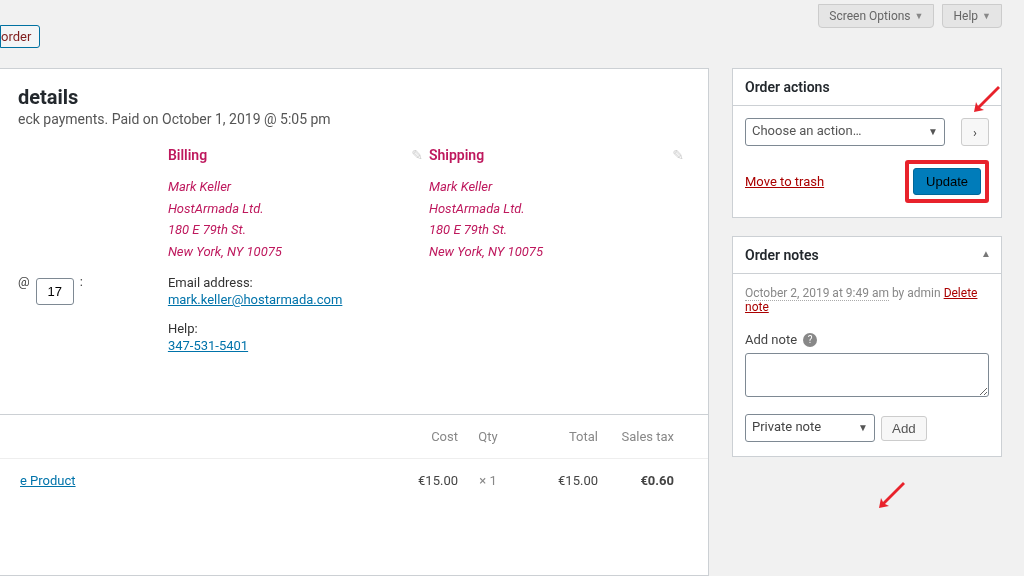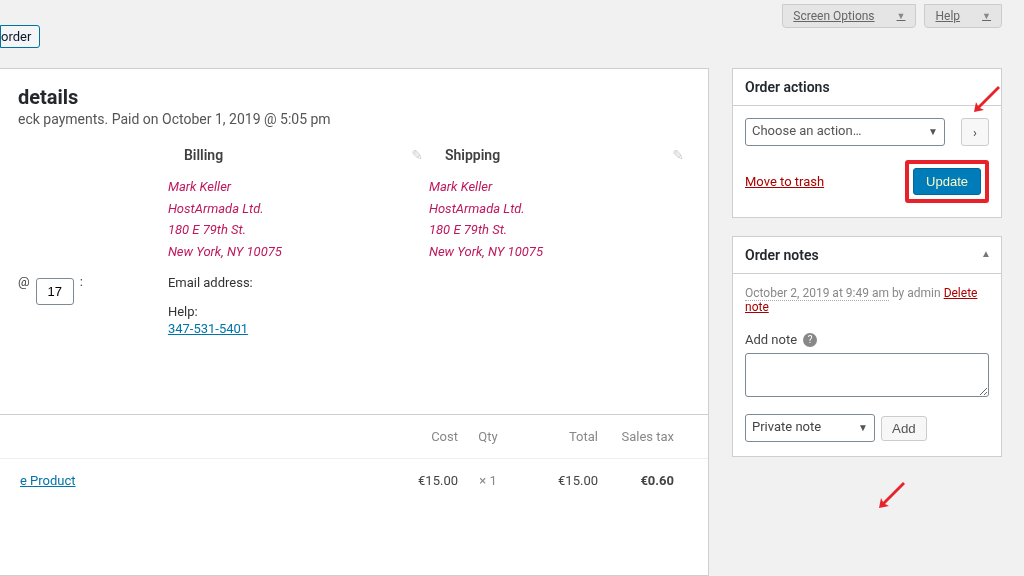--- a/index.html
+++ b/index.html
@@ -12,28 +12,27 @@
     width: 1024px;
     height: 576px;
     overflow: hidden;
     position: relative;
   }
   a { color: #0073aa; text-decoration: underline; }
 
   .top-buttons { position: absolute; top: 4px; right: 22px; display: flex; gap: 8px; }
   .screen-btn {
     background: #e5e5e5; border:1px solid #ccc; border-radius:0 0 4px 4px;
-    padding: 4px 10px; font-size: 12px; color:#666; display:flex; align-items:center; gap:22px;
+    padding: 4px 10px; font-size: 12px; color:#666; display:flex; align-items:center; gap:4px;
     cursor:pointer;
-    text-decoration:underline;
   }
   .tri-down { font-size:9px; color:#888; }
 
   .add-order { position:absolute; left:0; top:25px;
-    border:1px solid #0071a1; color:#0f172a; background:#f3f5f6; padding:3px 8px 3px 0;
+    border:1px solid #0071a1; color:#7f1d1d; background:#f3f5f6; padding:3px 8px 3px 0;
     border-radius:0 3px 3px 0; font-size:13px;
   }
 
   .main-panel {
     position:absolute; left:0; top:68px; width:709px; height:500px;
     background:#fff; border:1px solid #ccd0d4; border-left:none;
     padding:16px 18px;
   }
   .details-title { font-size:20px; color:#23282d; margin:0 0 2px 0; }
   .details-sub { font-size:14px; color:#555; margin:0 0 20px 0; }
@@ -43,21 +42,21 @@
   .col-mid { width:270px; position:relative;}
   .col-right { width:270px; position:relative;}
 
   .edit-icon { position:absolute; right:6px; top:0; color:#ccc; font-size:14px; cursor:pointer;}
 
   .time-row { display:flex; align-items:center; gap:6px; margin-top:105px;}
   .time-box { width:38px; padding:5px 0; border:1px solid #7e8993; border-radius:3px; text-align:center; font-size:13px;margin-top:20px;}
   .sel-box { width:130px; height:30px; border:1px solid #7e8993; border-radius:3px; margin-top:152px; position:relative;}
   .sel-box::after{content:"▼"; position:absolute; right:6px; top:7px; color:#888; font-size:10px;}
 
-  .sect-h { font-weight:600; color:#404040; font-size:14px; margin:0 0 14px 16px;}
+  .sect-h { font-weight:600; color:#be185d; font-size:14px; margin:0 0 14px 0;}
   .addr p { margin:0 0 2px 0; color:#be185d; line-height:1.5;font-style:italic;}
   .label { color:#333; font-weight:400; margin:14px 0 2px 0;}
 
   .items-panel{
     position:absolute; left:0; top:414px; width:709px; height:162px;
     background:#fff; border:1px solid #ccd0d4; border-left:none;
   }
   .items-head { display:flex; padding:14px 20px; color:#888; }
   .items-head div:nth-child(1){flex:1;}
   .items-head div:nth-child(2){width:70px; text-align:right;}
@@ -80,21 +79,21 @@
   .box-b { padding:12px 12px 14px 12px; }
 
   .action-row { display:flex; gap:16px; }
   .action-sel { flex:1; border:1px solid #7e8993; border-radius:3px; height:28px; padding:4px 6px; font-size:13px; color:#555; position:relative;}
   .action-sel::after{content:"▼"; position:absolute; right:6px; top:7px; font-size:10px; color:#555;}
   .sq-btn { width:28px; height:28px; border:1px solid #ccc; border-radius:3px; display:flex; align-items:center; justify-content:center; cursor:pointer; background:#f7f7f7;}
 
   .trash-row { display:flex; justify-content:space-between; align-items:center; margin-top:14px;}
   .trash { color:#a00; text-decoration:underline; font-size:13px;}
   .update-wrap { border:4px solid #e8222b; border-radius:3px; padding:4px;}
-  .update-btn { background:#007cba; color:#fef9c3; border:1px solid #006799; padding:5px 12px; border-radius:3px; font-size:13px; cursor:pointer;}
+  .update-btn { background:#007cba; color:#000000; border:1px solid #006799; padding:5px 12px; border-radius:3px; font-size:13px; cursor:pointer;}
 
   .note-item { background:#efefef; padding:10px; font-size:13px; color:#333; position:relative; margin-bottom:8px;}
   .note-item::after{
     content:""; position:absolute; bottom:-8px; left:16px;
     border:8px solid transparent; border-top-color:#efefef; border-bottom:none;
   }
   .note-meta { font-size:12px; color:#888; }
   .note-meta .ts { border-bottom:1px dotted #aaa;}
   .del-note { color:#a00; text-decoration:underline;}
 
@@ -147,20 +146,21 @@
     <div class="col-mid">
       <span class="edit-icon">✎</span>
       <p class="sect-h">Billing</p>
       <div class="addr">
         <p>Mark Keller</p>
         <p>HostArmada Ltd.</p>
         <p>180 E 79th St.</p>
         <p>New York, NY 10075</p>
       </div>
       <p class="label">Email address:</p>
+      <a href="#">mark.keller@hostarmada.com</a>
       <p class="label">Help:</p>
       <a href="#">347-531-5401</a>
     </div>
 
     <div class="col-right">
       <span class="edit-icon">✎</span>
       <p class="sect-h">Shipping</p>
       <div class="addr">
         <p>Mark Keller</p>
         <p>HostArmada Ltd.</p>

